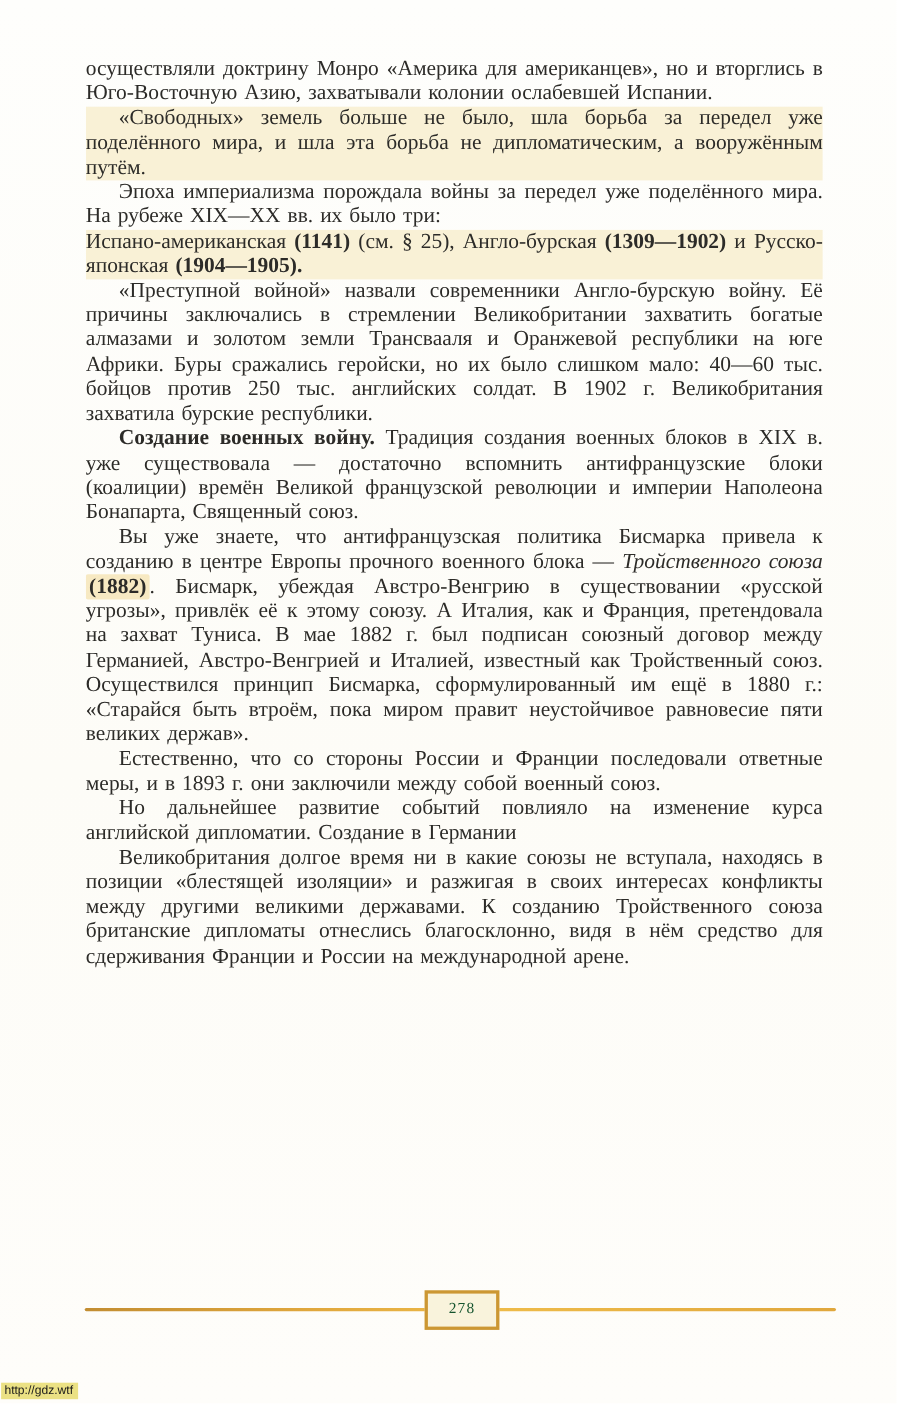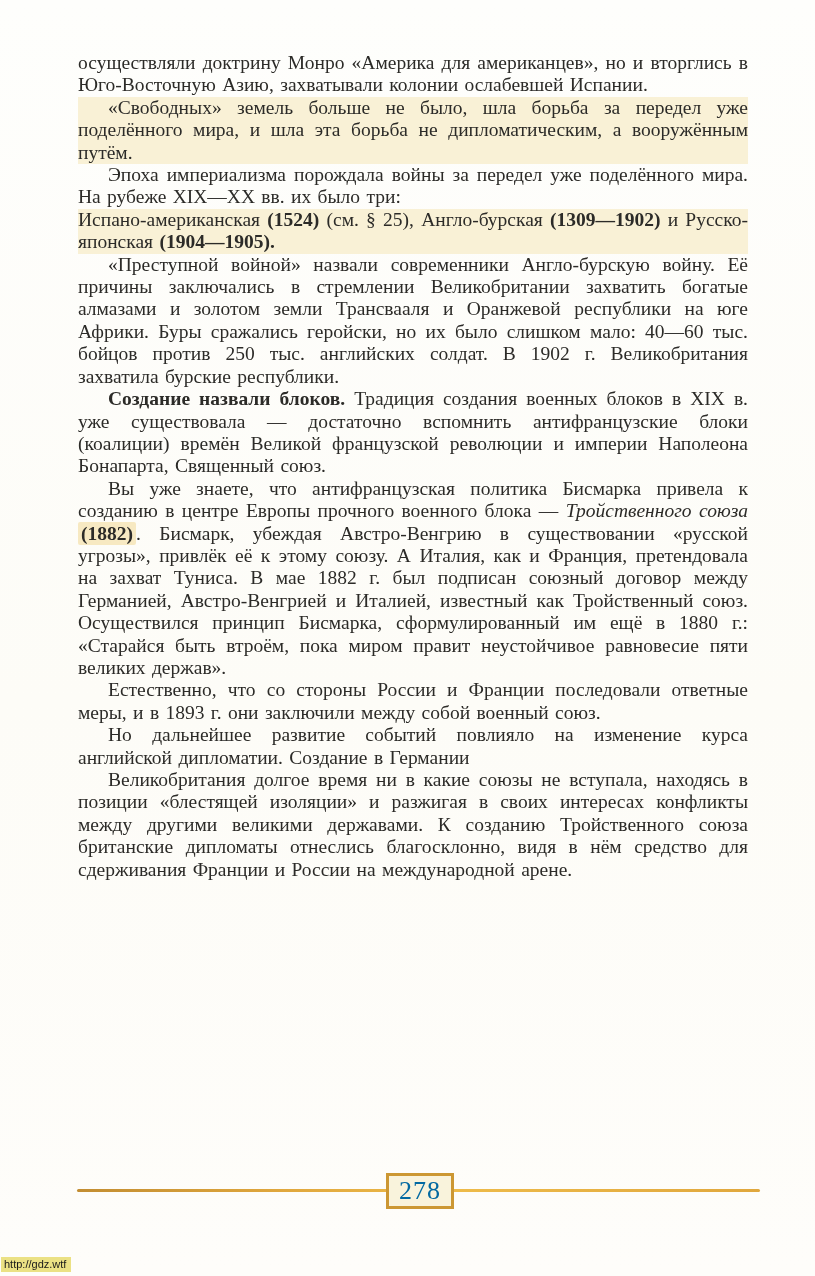--- a/index.html
+++ b/index.html
@@ -78,23 +78,23 @@
     height: 36px;
     background: var(--footer-box-bg, #f9f3dc);
     border: 3px solid var(--footer-box-border, #cc9733);
     box-sizing: border-box;
     display: flex;
     align-items: center;
     justify-content: center;
     z-index: 2;
   }
   .page-num-box span {
-    font-size: 26px;
+    font-size: 14px;
     letter-spacing: 1px;
-    color: #0369a1;
+    color: #14532d;
   }
   .watermark {
     position: absolute;
     left: 1px;
     bottom: 4px;
     background: var(--watermark-bg, #ebe184);
     color: #191919;
     font-family: "Liberation Sans", "DejaVu Sans", sans-serif;
     font-size: 11px;
     line-height: 13px;
@@ -102,23 +102,23 @@
   }
 </style>
 </head>
 <body>
 
 <div class="page">
   <div class="text-column">
       <p class="" lang="ru">осуществляли доктрину Монро «Америка для американцев», но и вторглись в Юго-Восточную Азию, захватывали колонии ослабевшей Испании.</p>
       <p class="hl-block indent" lang="ru">«Свободных» земель больше не было, шла борьба за передел уже поделённого мира, и шла эта борьба не дипломатическим, а вооружённым путём.</p>
       <p class="indent" lang="ru">Эпоха империализма порождала войны за передел уже поделённого мира. На рубеже XIX—XX вв. их было три:</p>
-      <p class="hl-block " lang="ru">Испано-американская <span class="bold">(1524)</span> (см. § 25), Англо-бурская <span class="bold">(1309—1902)</span> и Русско-японская <span class="bold">(1904—1905).</span></p>
+      <p class="hl-block " lang="ru">Испано-американская <span class="bold">(1141)</span> (см. § 25), Англо-бурская <span class="bold">(1309—1902)</span> и Русско-японская <span class="bold">(1904—1905).</span></p>
       <p class="indent" lang="ru">«Преступной войной» назвали современники Англо-бурскую войну. Её причины заключались в стремлении Великобритании захватить богатые алмазами и золотом земли Трансвааля и Оранжевой республики на юге Африки. Буры сражались геройски, но их было слишком мало: 40—60 тыс. бойцов против 250 тыс. английских солдат. В 1902 г. Великобритания захватила бурские республики.</p>
-      <p class="indent" lang="ru"><span class="bold">Создание назвали блоков.</span> Традиция создания военных блоков в XIX в. уже существовала — достаточно вспомнить антифранцузские блоки (коалиции) времён Великой французской революции и империи Наполеона Бонапарта, Священный союз.</p>
+      <p class="indent" lang="ru"><span class="bold">Создание военных войну.</span> Традиция создания военных блоков в XIX в. уже существовала — достаточно вспомнить антифранцузские блоки (коалиции) времён Великой французской революции и империи Наполеона Бонапарта, Священный союз.</p>
       <p class="indent" lang="ru">Вы уже знаете, что антифранцузская политика Бисмарка привела к созданию в центре Европы прочного военного блока — <span class="italic">Тройственного союза</span> <span class="bold inline-hl">(1882)</span>. Бисмарк, убеждая Австро-Венгрию в существовании «русской угрозы», привлёк её к этому союзу. А Италия, как и Франция, претендовала на захват Туниса. В мае 1882 г. был подписан союзный договор между Германией, Австро-Венгрией и Италией, известный как Тройственный союз. Осуществился принцип Бисмарка, сформулированный им ещё в 1880 г.: «Старайся быть втроём, пока миром правит неустойчивое равновесие пяти великих держав».</p>
       <p class="indent" lang="ru">Естественно, что со стороны России и Франции последовали ответные меры, и в 1893 г. они заключили между собой военный союз.</p>
       <p class="indent" lang="ru">Но дальнейшее развитие событий повлияло на изменение курса английской дипломатии. Создание в Германии</p>
       <p class="indent" lang="ru">Великобритания долгое время ни в какие союзы не вступала, находясь в позиции «блестящей изоляции» и разжигая в своих интересах конфликты между другими великими державами. К созданию Тройственного союза британские дипломаты отнеслись благосклонно, видя в нём средство для сдерживания Франции и России на международной арене.</p>
     </div>
 
   <div class="footer-rule"></div>
   <div class="page-num-box">
     <span>278</span>
   </div>

